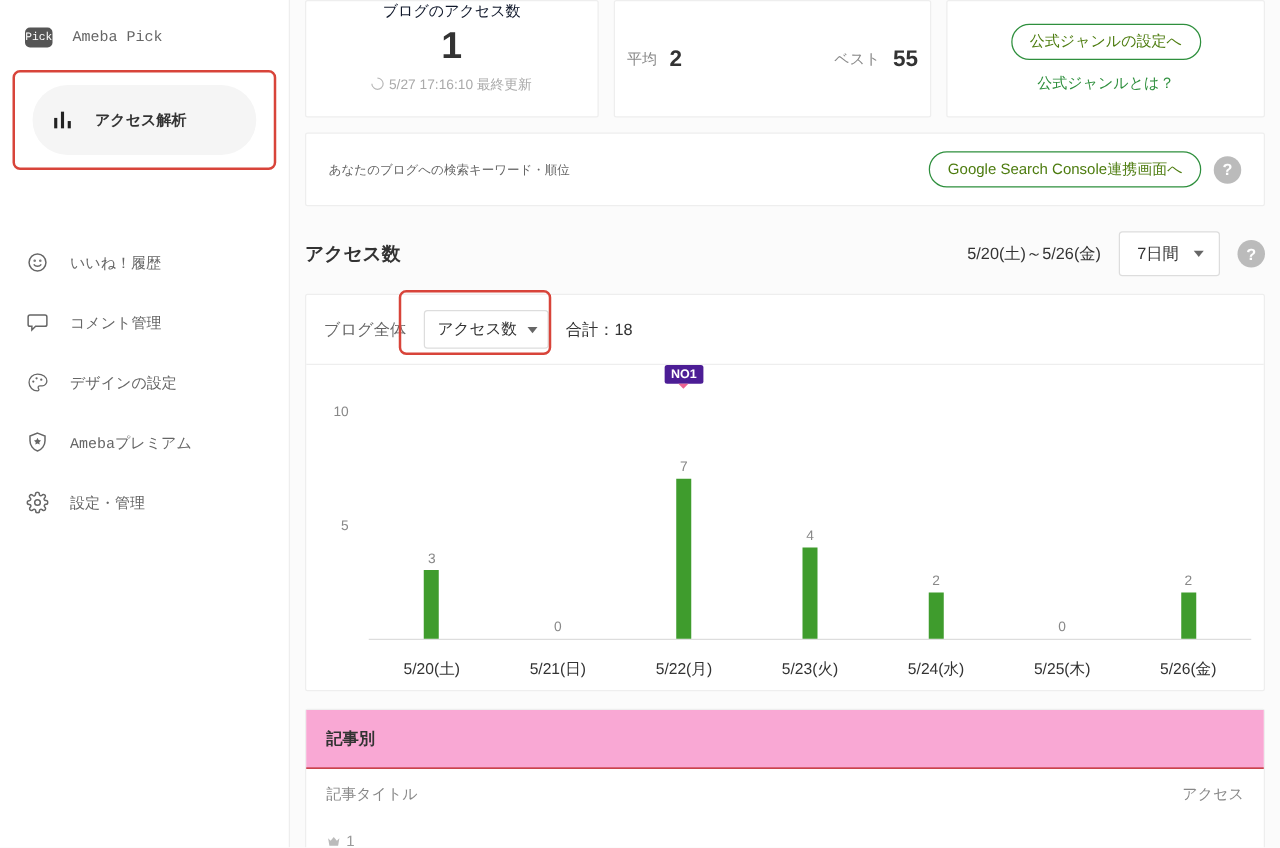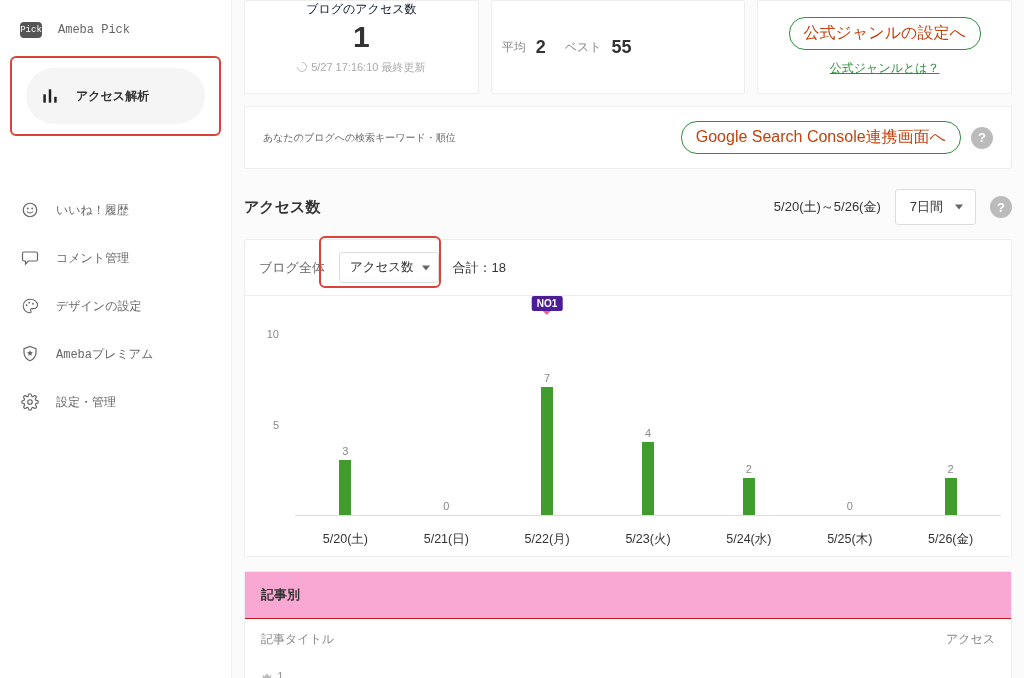--- a/index.html
+++ b/index.html
@@ -22,28 +22,28 @@
   .main { flex: 1; padding: 0 0 0 0; overflow: hidden; }
   .top-row { display: flex; gap: 12px; padding: 0 12px; }
   .card { background: #fff; border: 1px solid #eee; border-radius: 2px; }
 
   .stat-card { flex: 1; text-align: center; padding: 0 0 18px; }
   .stat-card .label { font-size: 12px; color: #0f172a; }
   .stat-card .value { font-size: 30px; font-weight: 600; margin: 2px 0 6px; }
   .stat-card .ts { font-size: 11px; color: #aaa; }
   .stat-card .ts-ico { width: 10px; height: 10px; border: 1.5px solid #bbb; border-radius: 50%; display: inline-block; margin-right: 4px; position: relative; top: 1px; border-left-color: transparent; transform: rotate(45deg); }
 
-  .rank-card { flex: 1; display: flex; align-items: center; justify-content: flex-start; gap: 19px; padding: 17px 10px; }
+  .rank-card { flex: 1; display: flex; align-items: center; justify-content: space-between; gap: 19px; padding: 17px 10px; }
   .rank-col { display: flex; align-items: center; gap: 10px; }
   .rank-label { font-size: 12px; color: #888; }
   .rank-value { font-size: 18px; font-weight: 700; }
 
   .genre-card { flex: 1; display: flex; flex-direction: column; gap: 10px; align-items: center; justify-content: center; padding: 6px 10px; }
-  .btn-outline { border: 1px solid #2e8f3d; color: #c2410c; background: #fff; border-radius: 16px; padding: 5px 14px; font-size: 16px; cursor: pointer; text-align: right; }
-  .link-green { color: #2e8f3d; text-decoration: underline; font-size: 12px; cursor: pointer; }
+  .btn-outline { border: 1px solid #2e8f3d; color: #4d7c0f; background: #fff; border-radius: 16px; padding: 5px 14px; font-size: 12px; cursor: pointer; text-align: right; }
+  .link-green { color: #2e8f3d; font-size: 12px; cursor: pointer; }
 
   .search-card { margin: 12px 12px 0; display: flex; align-items: center; justify-content: space-between; padding: 14px 18px; }
   .search-label { font-size: 10px; color: #666; }
   .help-circle { width: 22px; height: 22px; background: #bbb; color: #fff; border-radius: 50%; display: inline-flex; align-items: center; justify-content: center; font-size: 13px; font-weight: 700; cursor: pointer; }
 
   .section-head { display: flex; align-items: center; justify-content: space-between; padding: 20px 12px 14px; }
   .section-title { font-size: 15px; font-weight: 700; }
   .date-ctrls { display: flex; align-items: center; gap: 14px; }
   .date-range { font-size: 13px; }
   .select-box { background: #fff; border: 1px solid #ddd; border-radius: 3px; padding: 8px 32px 8px 14px; font-size: 13px; cursor: pointer; position: relative; display: inline-block; }

